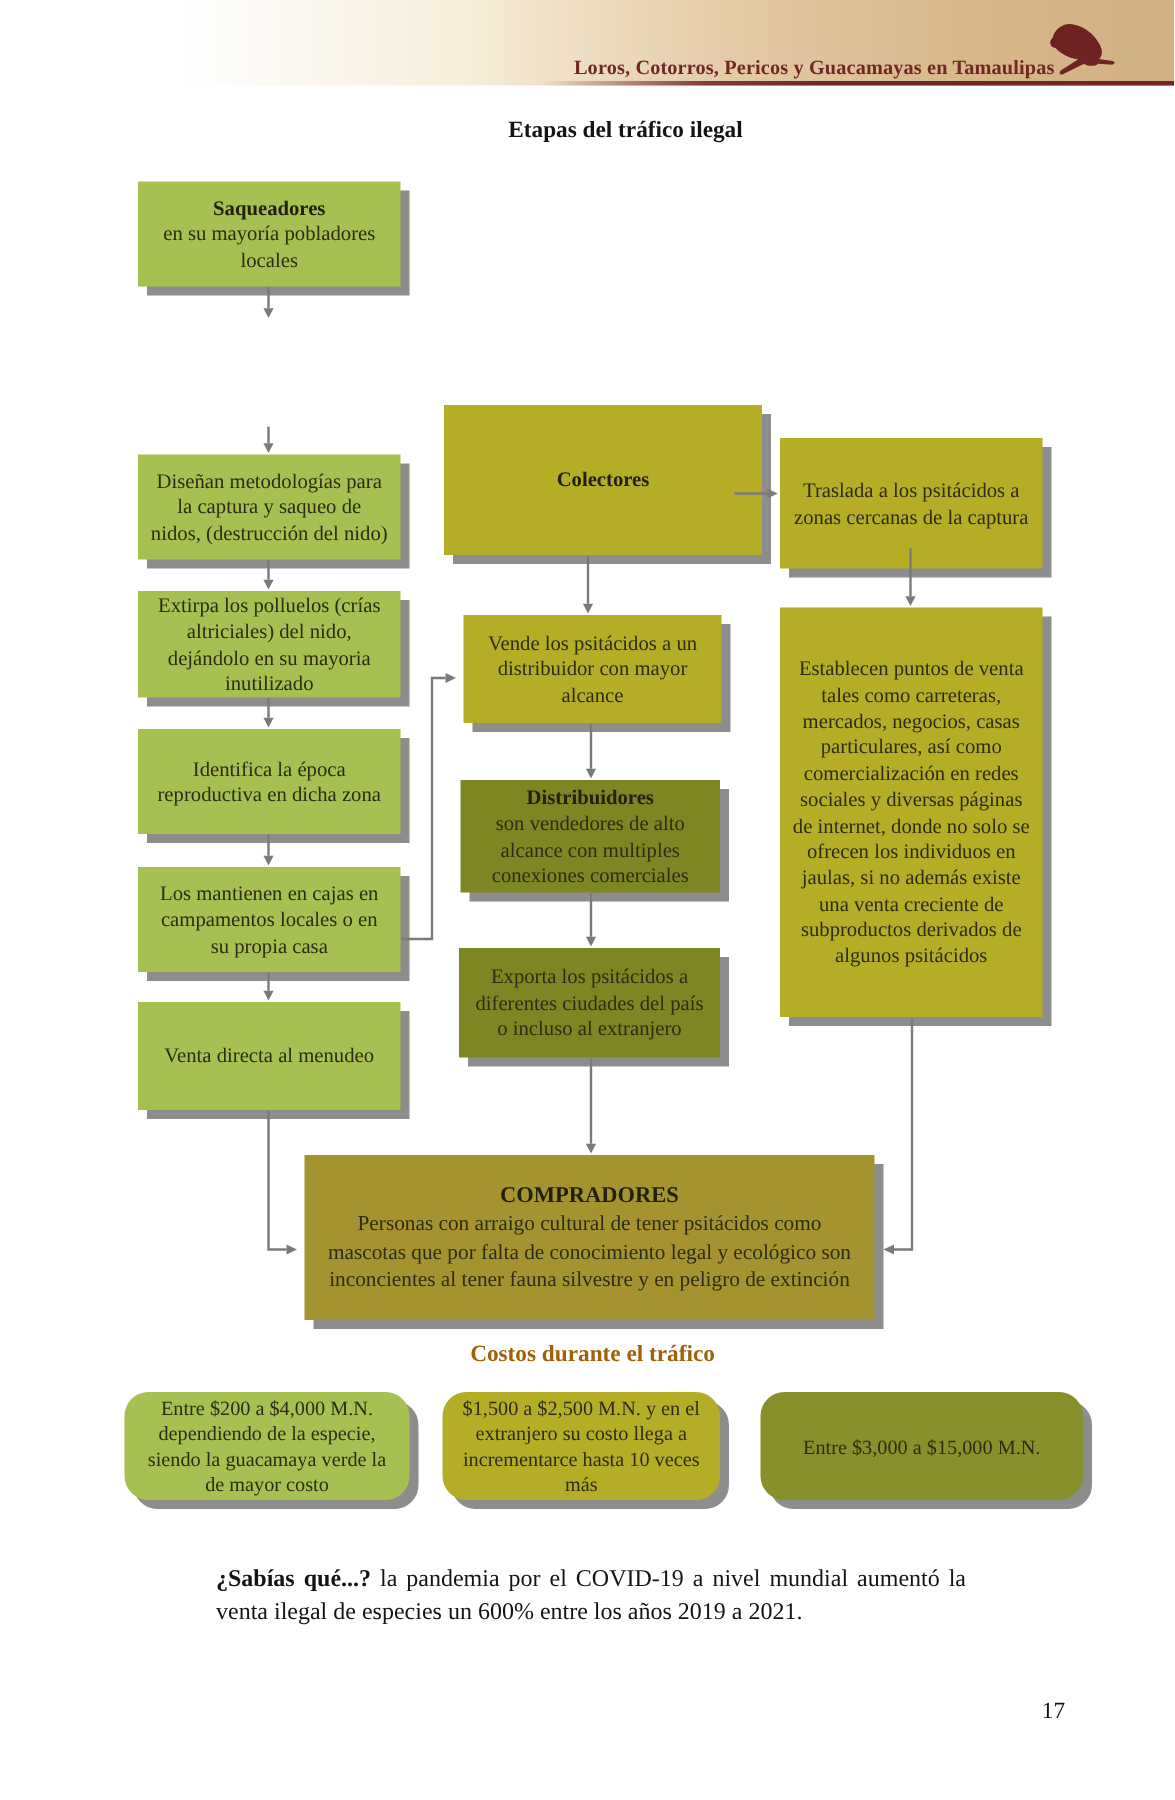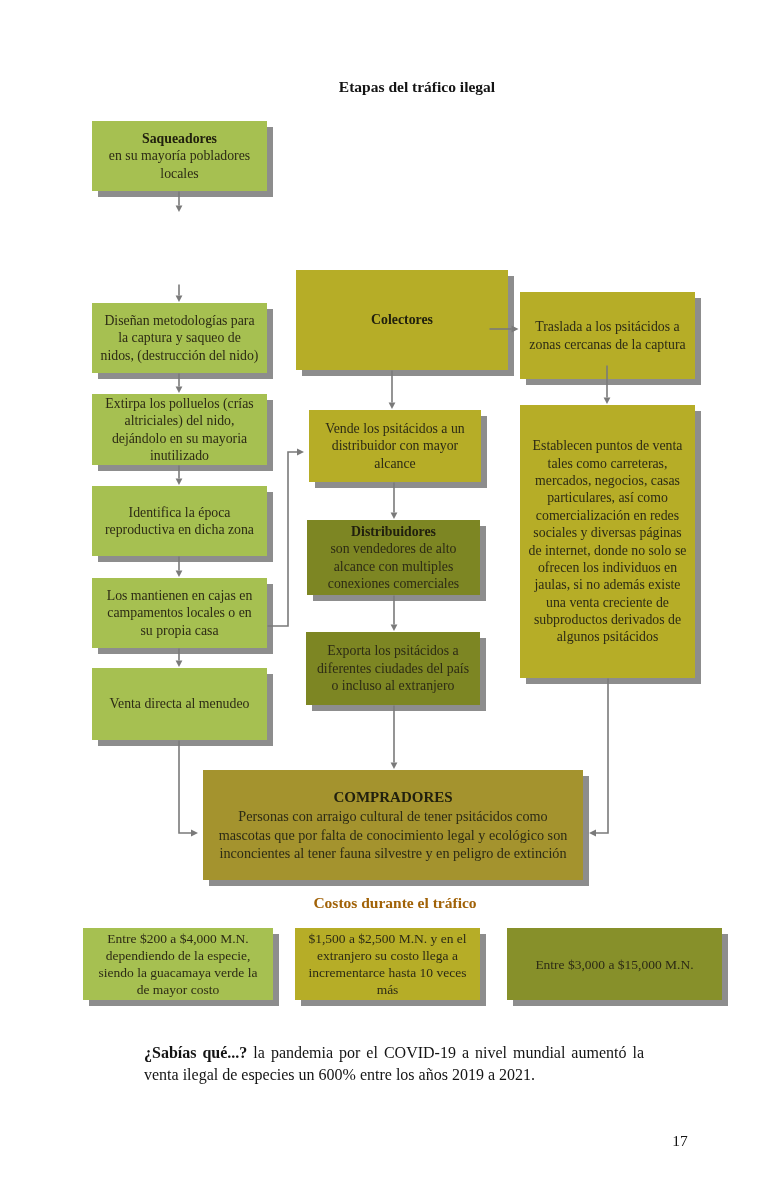--- a/index.html
+++ b/index.html
@@ -29,50 +29,57 @@
   .costs-title{
     position:absolute;left:10px;top:894px;width:770px;margin:0;text-align:center;
     font-size:15.5px;font-weight:bold;color:#a16207;
   }
   .didyouknow{
     position:absolute;left:144px;top:1042px;width:500px;margin:0;
     font-size:16px;line-height:21.5px;text-align:justify;color:#141414;
   }
   .didyouknow b{font-weight:bold;}
   .pagenum{
-    position:absolute;left:650px;top:1132px;width:60px;text-align:center;
+    position:absolute;left:650px;top:1132px;width:60px;text-align:right;
     font-size:15.5px;color:#141414;
   }
   
   .box{
     position:absolute;box-sizing:border-box;
     display:flex;flex-direction:column;justify-content:center;align-items:center;
     text-align:center;padding:20px 8px;
     font-size:13.8px;line-height:1.26;color:#2d2b15;
     box-shadow:6px 6px 0 #8d8d8d;
   }
   .box-title{font-weight:bold;color:#21200e;}
   .tone-green{background:#a6c051;}
   .tone-yellow{background:#b6ad27;}
   .tone-olive{background:#7d8623;}
   .tone-olive2{background:#87902a;}
   .tone-buyers{background:#a4932e;}
   .buyers .box-title{font-size:15px;}
   .buyers{font-size:14.2px;line-height:1.3;}
-  .cost{font-size:13.5px;}
+  .cost{font-size:13.5px;border-radius:16px;}
   
   .connectors{position:absolute;left:0;top:0;pointer-events:none;}
   .connectors line,.connectors polyline{stroke:#7a7a7a;stroke-width:1.6;fill:none;}
   .connectors polygon{fill:#7a7a7a;}
 </style>
 </head>
 <body>
 
 <div class="page">
 
+  <header class="band">
+    <span class="band-title">Loros, Cotorros, Pericos y Guacamayas en Tamaulipas</span>
+    <svg class="parrot" width="62" height="42" viewBox="0 0 64 42">
+      <path d="M7,21 C3,21 2,16 5,14 C6,8 13,3 20,5 C27,6.5 33,11.5 36,16.5 C39,20.5 40,25.5 37,28.5 L46,30 C48,30.5 48,32 46,32.5 L36.5,31.8 C33.5,33.8 29.5,33.8 26.5,31.8 L12,39 C10,40 9,38 10.5,36.5 L22.5,28.8 C15.5,27.8 10,24.5 7,21 Z" fill="#6e2222"></path>
+    </svg>
+    <div class="band-line"></div>
+  </header>
 
   <h1 class="page-title">Etapas del tráfico ilegal</h1>
 
   <div class="box tone-green" style="left:92px;top:121px;width:175px;height:70px">
     <div class="box-title">Saqueadores</div>
     <div class="box-text">en su mayoría pobladores locales</div>
   </div>
   <div class="box tone-green" style="left:92px;top:303px;width:175px;height:70px">
     <div class="box-text">Diseñan metodologías para la captura y saqueo de nidos, (destrucción del nido)</div>
   </div>

